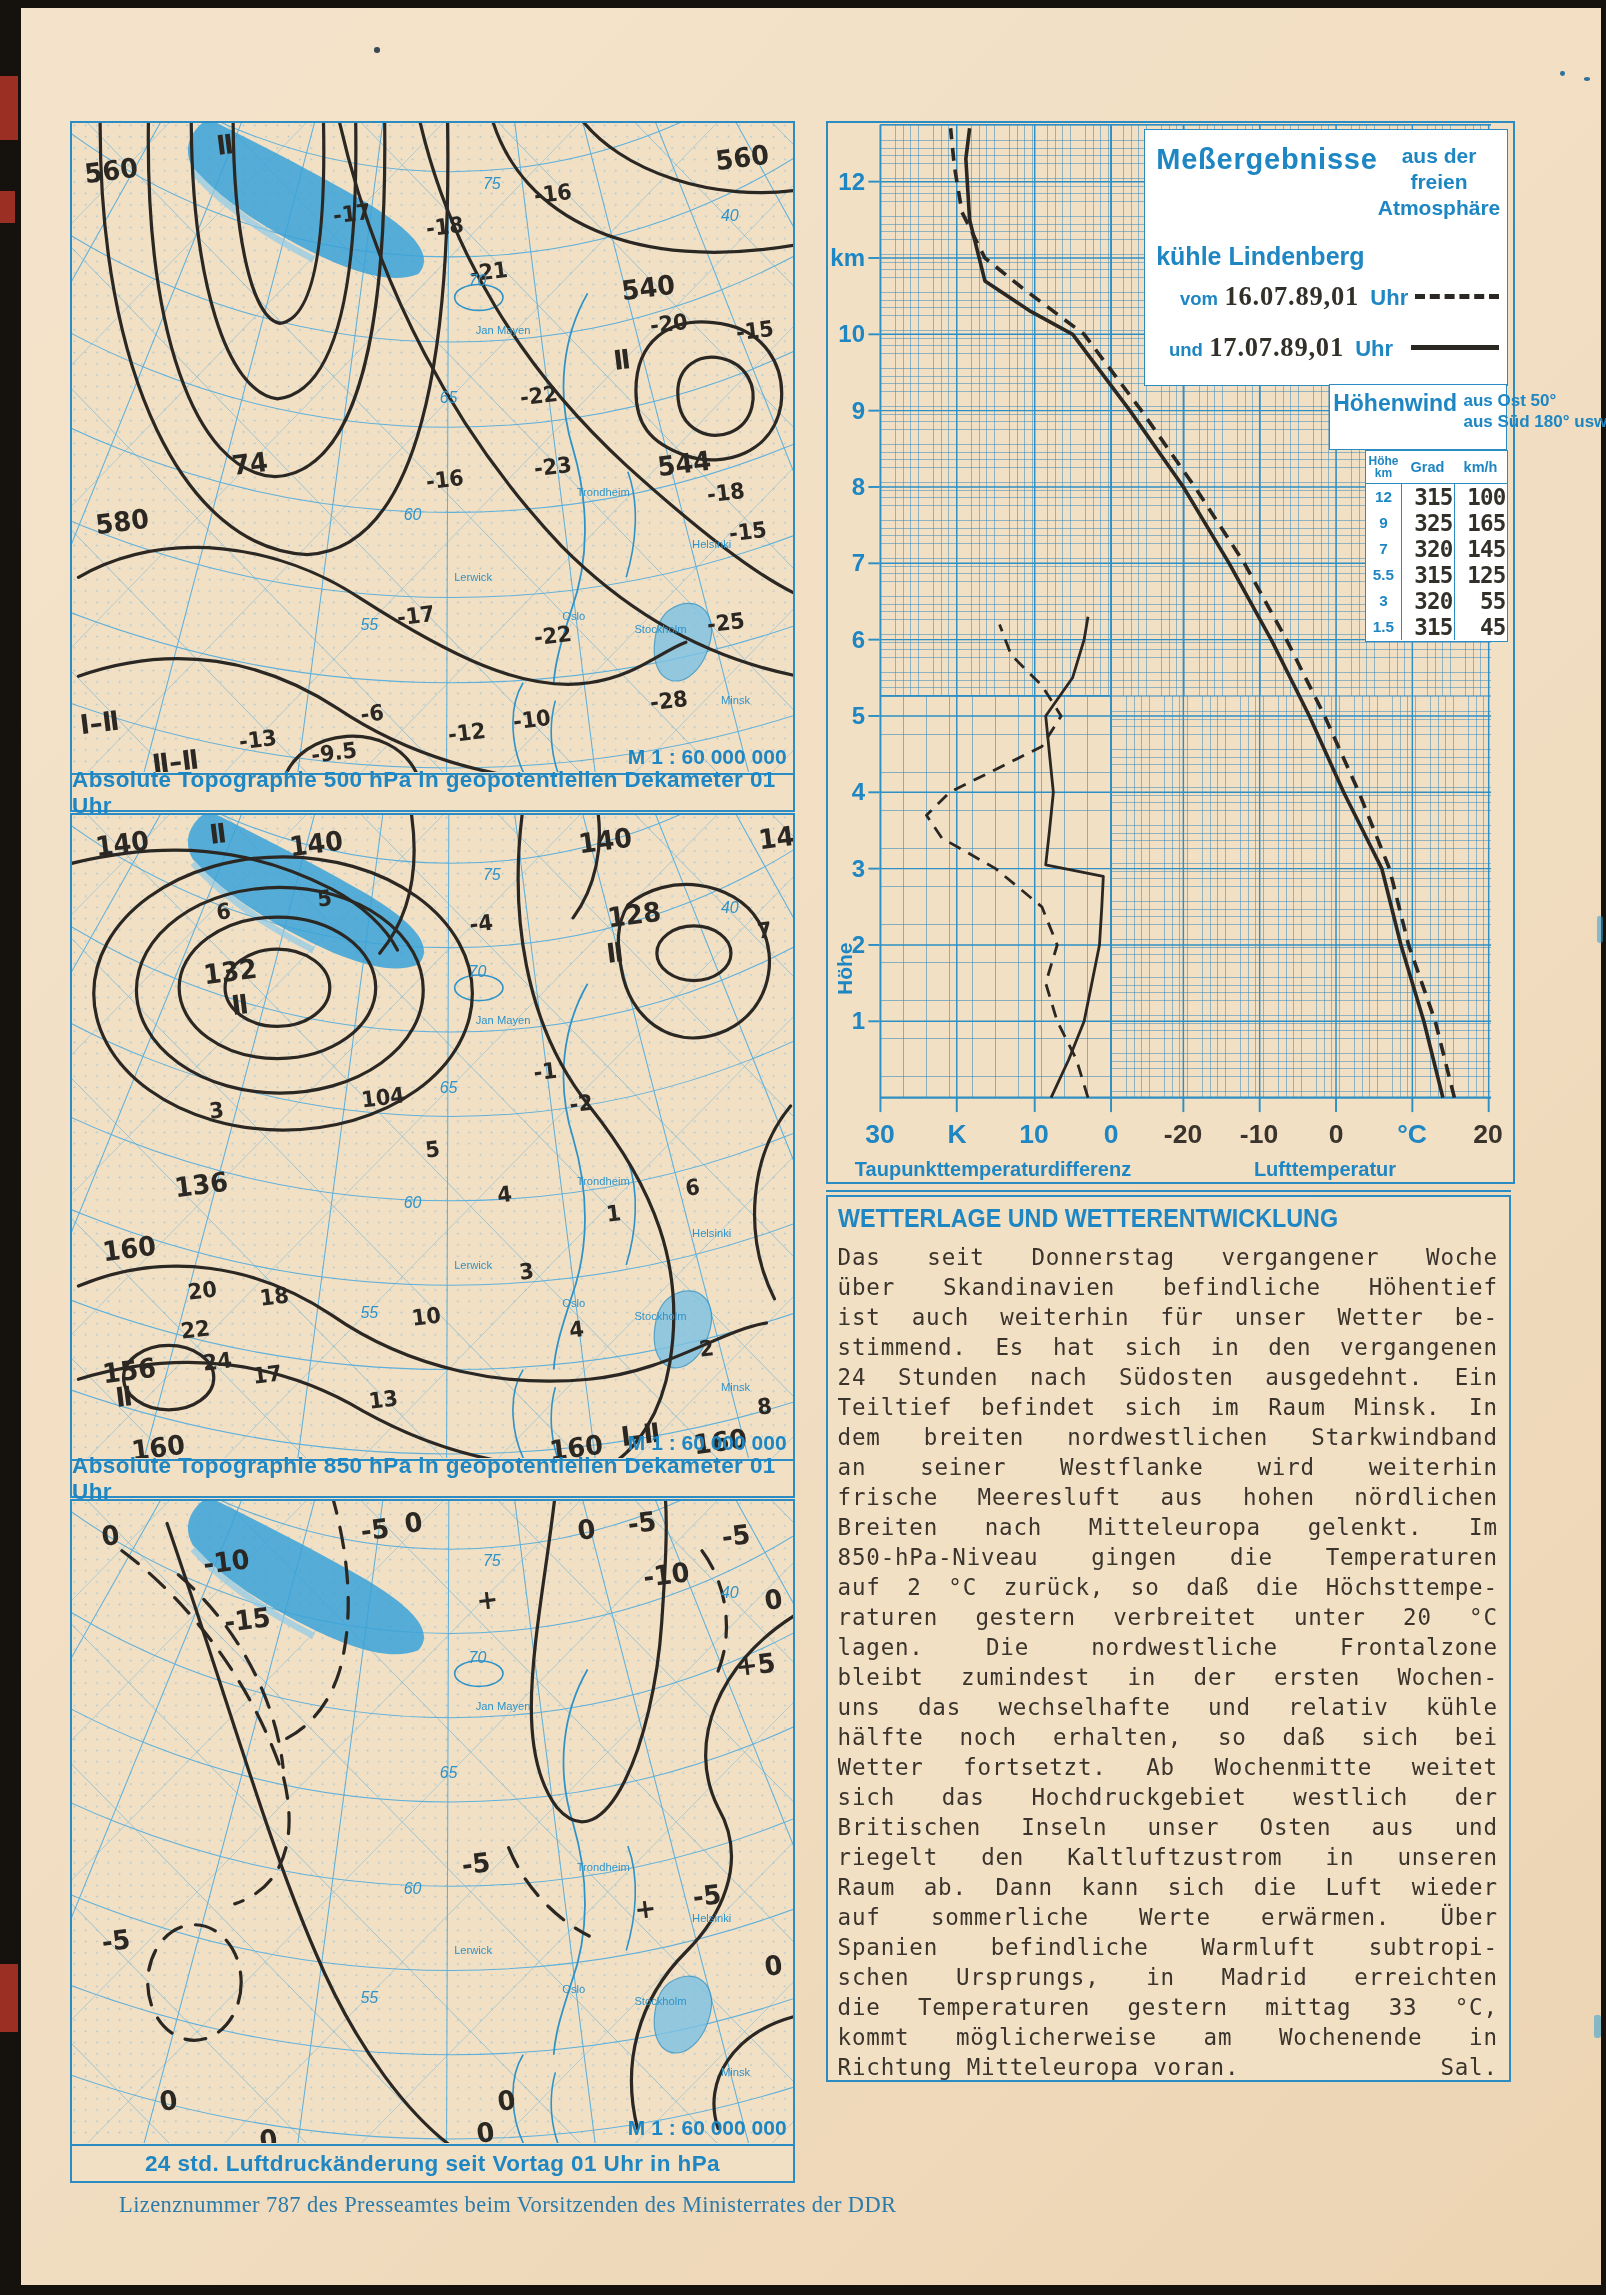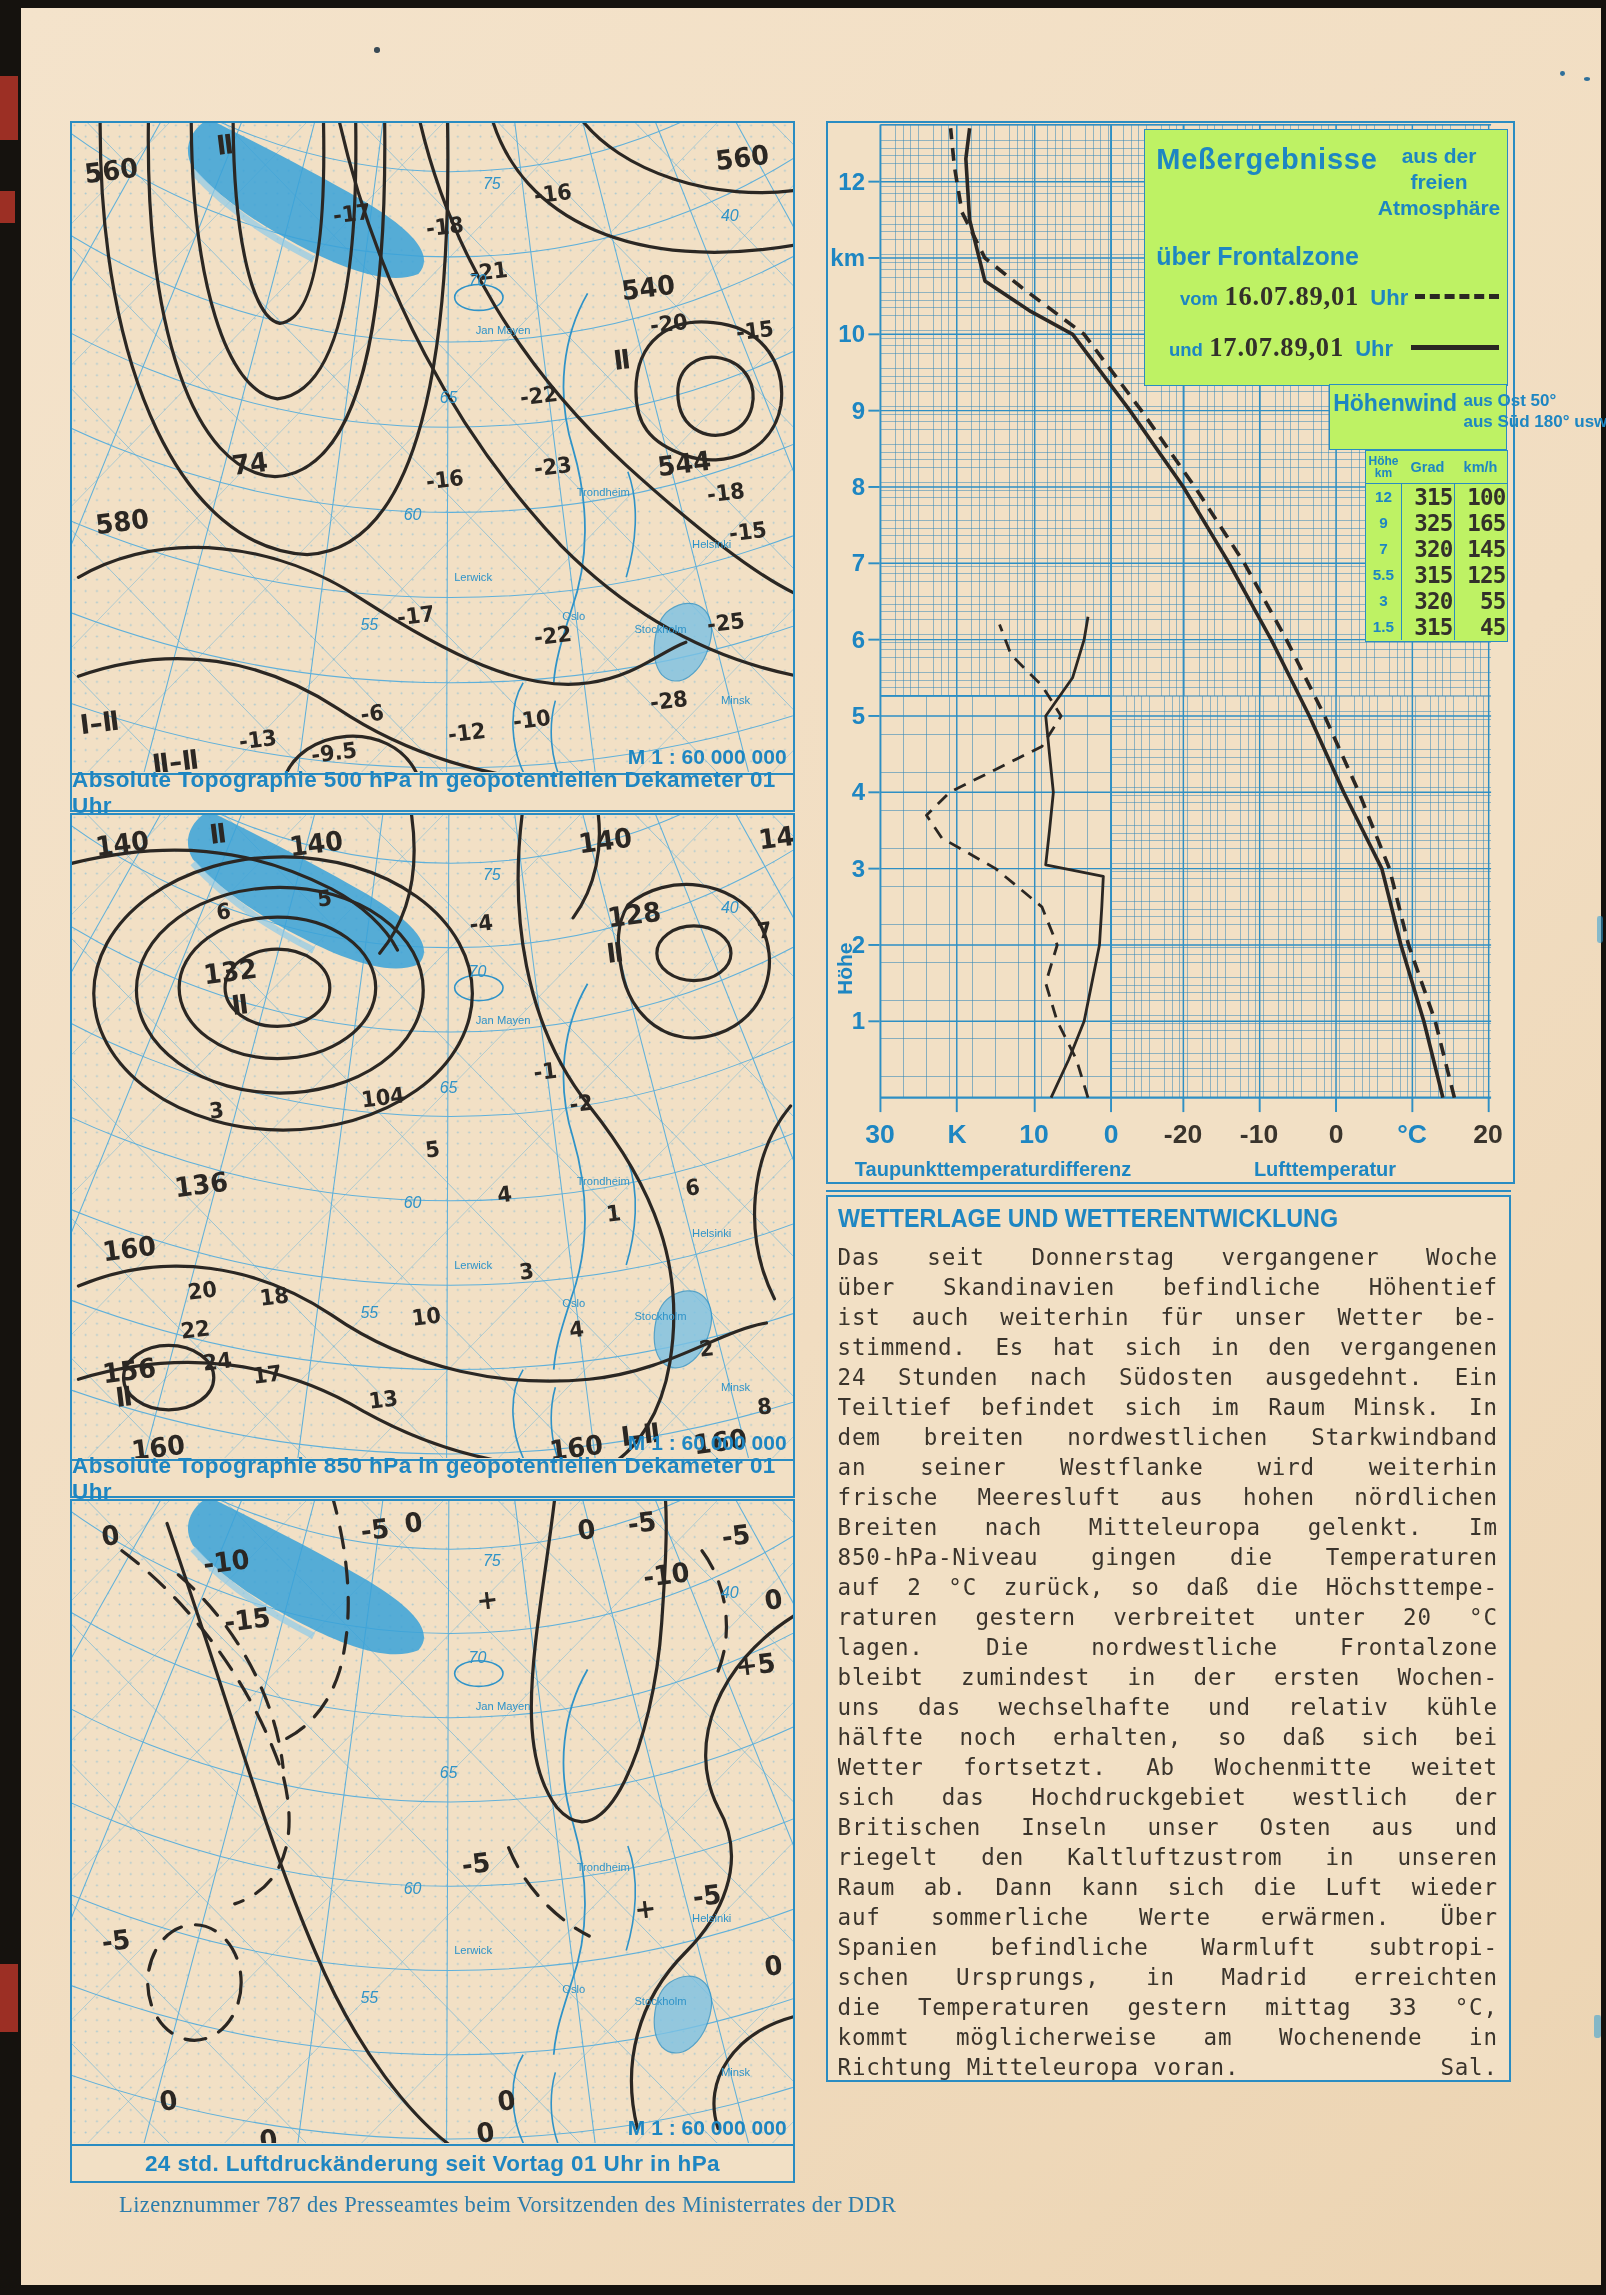--- a/index.html
+++ b/index.html
@@ -35,21 +35,21 @@
   .coarse{background-image:
       repeating-linear-gradient(to right, rgba(47,133,184,.55) 0 1px, transparent 1px 23px),
       repeating-linear-gradient(to bottom, rgba(47,133,184,.55) 0 1px, transparent 1px 38px);}
   #chart-box svg{position:absolute;left:0;top:0;width:685px;height:1059px;}
   .ytick{position:absolute;color:#1e86c2;font-size:24px;font-weight:700;transform:translate(-100%,-50%);}
   .xtick{position:absolute;font-size:26.5px;font-weight:700;transform:translate(-50%,0);}
   .xtick.blue{color:#1e86c2;} .xtick.dark{color:#3a342c;}
   .axis-sub{position:absolute;color:#1e86c2;font-size:20px;font-weight:700;transform:translate(-50%,0);white-space:nowrap;}
   #hoehe-label{position:absolute;left:4.8px;top:872px;color:#1e86c2;font-size:21px;font-weight:700;
       transform:rotate(-90deg);transform-origin:left top;}
-  .panel{position:absolute;background:#bef264;border:1.6px solid #2a8cc2;}
+  .panel{position:absolute;background:#ffffff;border:1.6px solid #2a8cc2;}
   #legend-box{left:316px;top:6.4px;width:362px;height:255px;padding:0;}
   .leg-row1{position:absolute;left:11.2px;top:13px;right:8px;display:flex;justify-content:space-between;}
   .leg-title{color:#1e86c2;font-size:29px;font-weight:700;letter-spacing:0.8px;}
   .leg-sub{color:#1e86c2;font-size:21px;font-weight:700;text-align:center;line-height:26px;}
   .leg-station{position:absolute;left:11.2px;top:112px;color:#1e86c2;font-size:25px;font-weight:700;}
   .leg-line{position:absolute;left:24px;right:8px;display:flex;align-items:baseline;gap:6.4px;}
   .leg-prefix{color:#1e86c2;font-size:18.5px;font-weight:700;}
   .leg-date{color:#33302a;font-size:26.5px;font-weight:700;font-family:Liberation Serif, serif;letter-spacing:0.8px;}
   .leg-uhr{color:#1e86c2;font-size:22px;font-weight:700;margin-left:4.8px;}
   .sampleline{width:88px;height:0;border-top:5.6px solid #2b2723;margin-left:auto;align-self:center;}
@@ -555,21 +555,21 @@
     <div id="hoehe-label">Höhe</div>
 
     <div class="panel" id="legend-box">
       <div class="leg-row1">
         <span class="leg-title">Meßergebnisse</span>
         <span class="leg-sub">
           <span>aus der freien</span><br>
           <span>Atmosphäre</span>
         </span>
       </div>
-      <div class="leg-station">über Frontalzone</div>
+      <div class="leg-station">kühle Lindenberg</div>
       <div class="leg-line" style="top:151px;margin-left:11px;">
         <span class="leg-prefix">vom</span>
         <span class="leg-date">16.07.89,01</span>
         <span class="leg-uhr">Uhr</span>
         <span class="sampleline dashed"></span>
       </div>
       <div class="leg-line" style="top:202px;">
         <span class="leg-prefix">und</span>
         <span class="leg-date">17.07.89,01</span>
         <span class="leg-uhr">Uhr</span>

